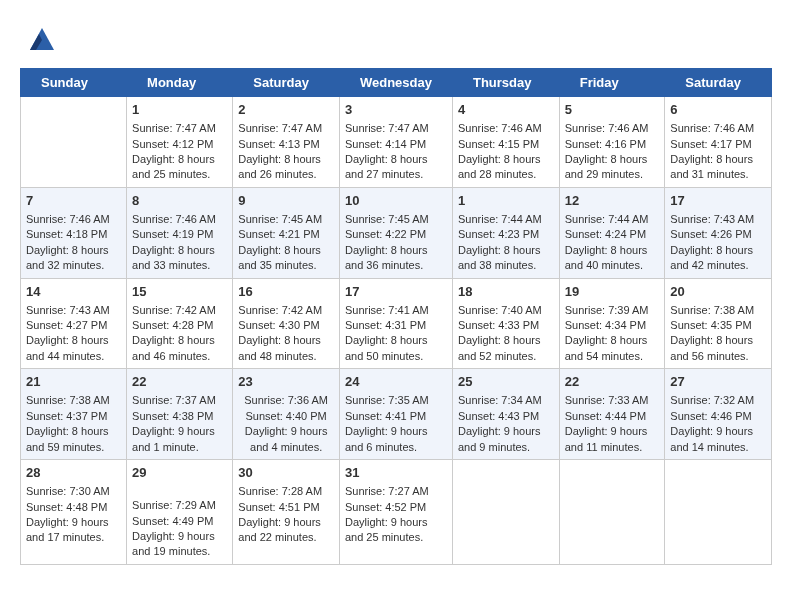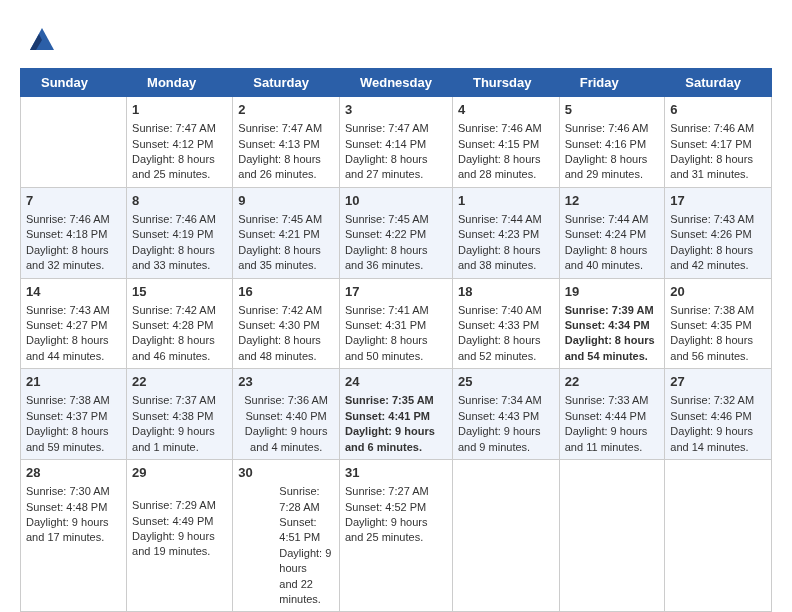--- a/index.html
+++ b/index.html
@@ -244,21 +244,21 @@
         </td>
         <td>
           <span class="day-num">18</span>
           <div class="day-info" style="white-space: pre-line;">Sunrise: 7:40 AM
 Sunset: 4:33 PM
 Daylight: 8 hours
 and 52 minutes.</div>
         </td>
         <td>
           <span class="day-num">19</span>
-          <div class="day-info" style="white-space: pre-line; font-weight: bold;">Sunrise: 7:39 AM
+          <div class="day-info" style="white-space: pre-line;">Sunrise: 7:39 AM
 Sunset: 4:34 PM
 Daylight: 8 hours
 and 54 minutes.</div>
         </td>
         <td>
           <span class="day-num">20</span>
           <div class="day-info" style="white-space: pre-line;">Sunrise: 7:38 AM
 Sunset: 4:35 PM
 Daylight: 8 hours
 and 56 minutes.</div>
@@ -281,21 +281,21 @@
         </td>
         <td>
           <span class="day-num">23</span>
           <div class="day-info" style="white-space: pre-line; text-align: center;">Sunrise: 7:36 AM
 Sunset: 4:40 PM
 Daylight: 9 hours
 and 4 minutes.</div>
         </td>
         <td>
           <span class="day-num">24</span>
-          <div class="day-info" style="white-space: pre-line; font-weight: bold;">Sunrise: 7:35 AM
+          <div class="day-info" style="white-space: pre-line;">Sunrise: 7:35 AM
 Sunset: 4:41 PM
 Daylight: 9 hours
 and 6 minutes.</div>
         </td>
         <td>
           <span class="day-num">25</span>
           <div class="day-info" style="white-space: pre-line;">Sunrise: 7:34 AM
 Sunset: 4:43 PM
 Daylight: 9 hours
 and 9 minutes.</div>
@@ -325,21 +325,21 @@
         </td>
         <td>
           <span class="day-num">29</span>
           <div class="day-info" style="white-space: pre-line; margin-top: 16px;">Sunrise: 7:29 AM
 Sunset: 4:49 PM
 Daylight: 9 hours
 and 19 minutes.</div>
         </td>
         <td>
           <span class="day-num">30</span>
-          <div class="day-info" style="white-space: pre-line; margin-left: 41px;">Sunrise: 7:28 AM
+          <div class="day-info" style="white-space: pre-line;">Sunrise: 7:28 AM
 Sunset: 4:51 PM
 Daylight: 9 hours
 and 22 minutes.</div>
         </td>
         <td>
           <span class="day-num">31</span>
           <div class="day-info" style="white-space: pre-line;">Sunrise: 7:27 AM
 Sunset: 4:52 PM
 Daylight: 9 hours
 and 25 minutes.</div>

